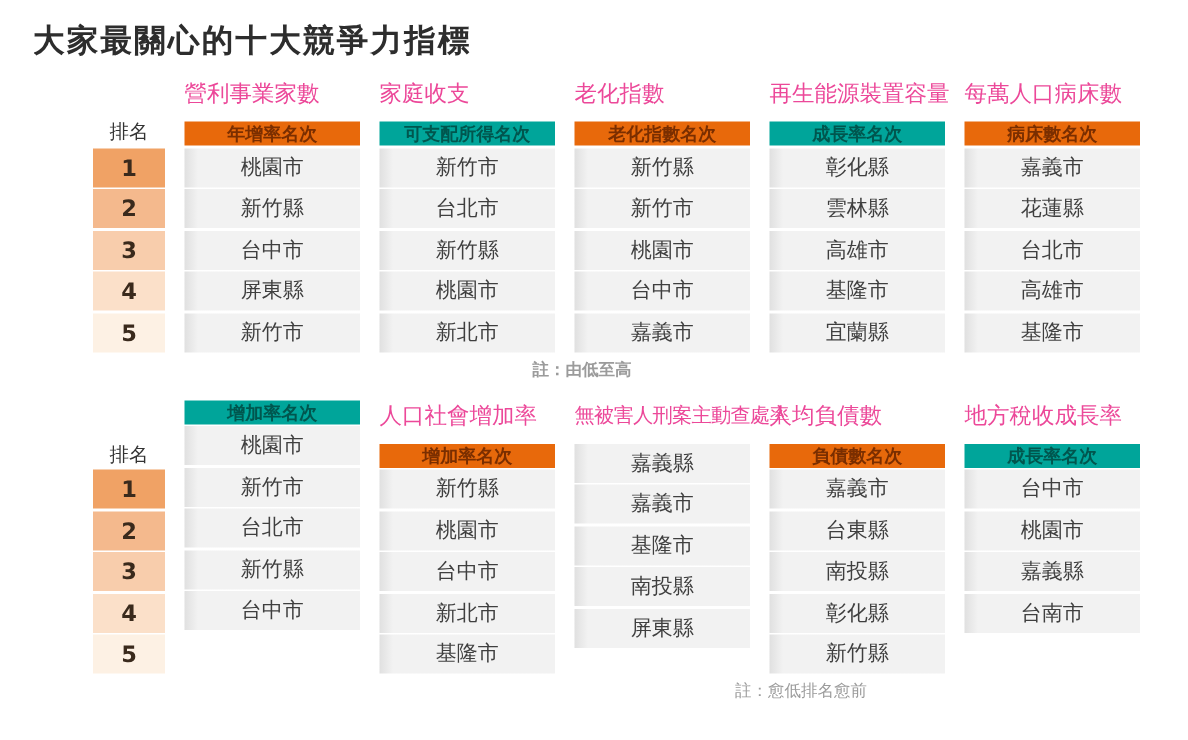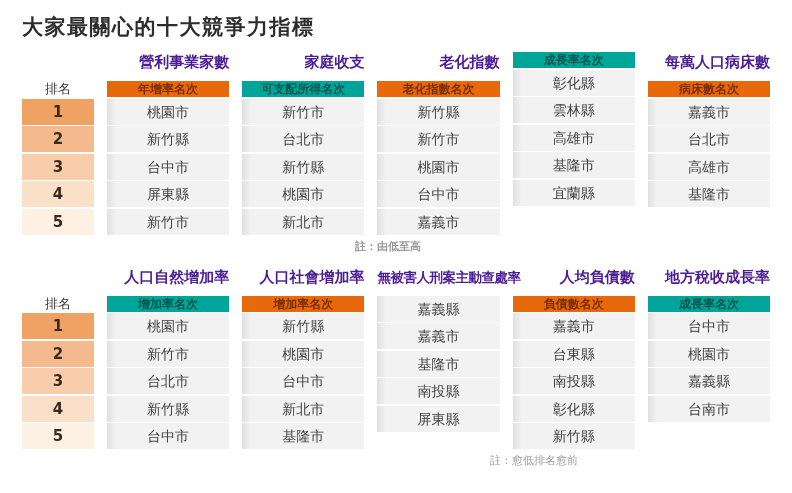--- a/index.html
+++ b/index.html
@@ -1,28 +1,28 @@
 <!DOCTYPE html>
 <html style="--orange: #e8690b; --orange-text: #7a2e00; --teal: #00a59a; --teal-text: #00564e;"><head>
 <meta charset="utf-8">
 <style>
   * { margin:0; padding:0; box-sizing:border-box; }
   html,body { width:792px; height:493px; }
   body { background:#ffffff; font-family:"DejaVu Sans", sans-serif; }
-  .page { position:relative; width:792px; height:493px; background:#fff; padding:13px 22px 0 22px; overflow:hidden; }
+  .page { position:relative; width:792px; height:493px; background:#fff; padding:13px 32px 0 22px; overflow:hidden; }
   .main-title { font-size:21px; line-height:28px; font-weight:bold; color:#2d2d2d; letter-spacing:1.5px; }
   .block { margin-top:11px; }
   .block + .block { margin-top:13px; }
   .grid { display:flex; gap:13px; align-items:flex-start; }
-  .rank-col { width:72px; flex:none; }
+  .rank-col { width:48px; flex:none;margin-left:40px; }
   .rank-spacer { height:29px; }
   .rank-label { height:16px; line-height:16px; text-align:center; font-size:13px; color:#333; }
   .rank-cell { height:26px; line-height:26px; margin-top:1.5px; text-align:center; font-weight:bold; font-size:15px; color:#3a2a1c; }
   .tbl { flex:1; min-width:0; }
-  .col-title { height:20px; line-height:20px; margin-bottom:9px; text-align:right; font-weight:bold; font-size:15px; color:#4c1d95; white-space:nowrap; overflow:visible; }
+  .col-title { height:20px; line-height:20px; margin-bottom:9px; text-align:left; font-weight:normal; font-size:15px; color:#ec4899; white-space:nowrap; overflow:visible; }
   .tbl.long .col-title { font-size:13.5px; letter-spacing:-0.5px; }
   .hdr { height:16px; line-height:16px; text-align:center; font-size:12px; font-weight:bold; white-space:nowrap; }
   .hdr.orange { background:var(--orange); color:var(--orange-text); }
   .hdr.teal { background:var(--teal); color:var(--teal-text); }
   .cell { height:26px; line-height:26px; margin-top:1.5px; text-align:center; font-size:14px; color:#3f3f3f;
           background:linear-gradient(to right, #e0e0e0 0px, #f2f2f2 9px, #f2f2f2 100%); }
   .note { font-size:11px; line-height:14px; color:#9b9b9b; margin-top:5px; }
   .block1 .note { margin-left:333px;font-weight:bold; }
   .block2 .note { margin-left:468px; }
 </style>
@@ -64,51 +64,52 @@
           <div class="tbl">
     <div class="col-title">老化指數</div>
     <div class="hdr orange">老化指數名次</div>
   <div class="cell">新竹縣</div>
             <div class="cell">新竹市</div>
             <div class="cell">桃園市</div>
             <div class="cell">台中市</div>
             <div class="cell">嘉義市</div>
           </div>
           <div class="tbl">
+    <div class="col-title">再生能源裝置容量</div>
     <div class="hdr teal">成長率名次</div>
   <div class="cell">彰化縣</div>
             <div class="cell">雲林縣</div>
             <div class="cell">高雄市</div>
             <div class="cell">基隆市</div>
             <div class="cell">宜蘭縣</div>
           </div>
           <div class="tbl">
     <div class="col-title">每萬人口病床數</div>
     <div class="hdr orange">病床數名次</div>
   <div class="cell">嘉義市</div>
+            <div class="cell">花蓮縣</div>
             <div class="cell">台北市</div>
             <div class="cell">高雄市</div>
             <div class="cell">基隆市</div>
           </div>
         </div>
     <div class="note">註：由低至高</div>
   </section>
       <section class="block block2">
     <div class="grid">
       <div class="rank-col">
         <div class="rank-spacer"></div>
         <div class="rank-label">排名</div>
       <div class="rank-cell" style="background: rgb(240, 162, 101);">1</div>
             <div class="rank-cell" style="background: rgb(244, 185, 141);">2</div>
             <div class="rank-cell" style="background: rgb(248, 205, 172);">3</div>
             <div class="rank-cell" style="background: rgb(251, 224, 201);">4</div>
             <div class="rank-cell" style="background: rgb(253, 241, 228);">5</div>
           </div>
     <div class="tbl">
-    <div class="col-title">人口自然增加率</div>
     <div class="hdr teal">增加率名次</div>
   <div class="cell">桃園市</div>
             <div class="cell">新竹市</div>
             <div class="cell">台北市</div>
             <div class="cell">新竹縣</div>
             <div class="cell">台中市</div>
           </div>
           <div class="tbl">
     <div class="col-title">人口社會增加率</div>
     <div class="hdr orange">增加率名次</div>

